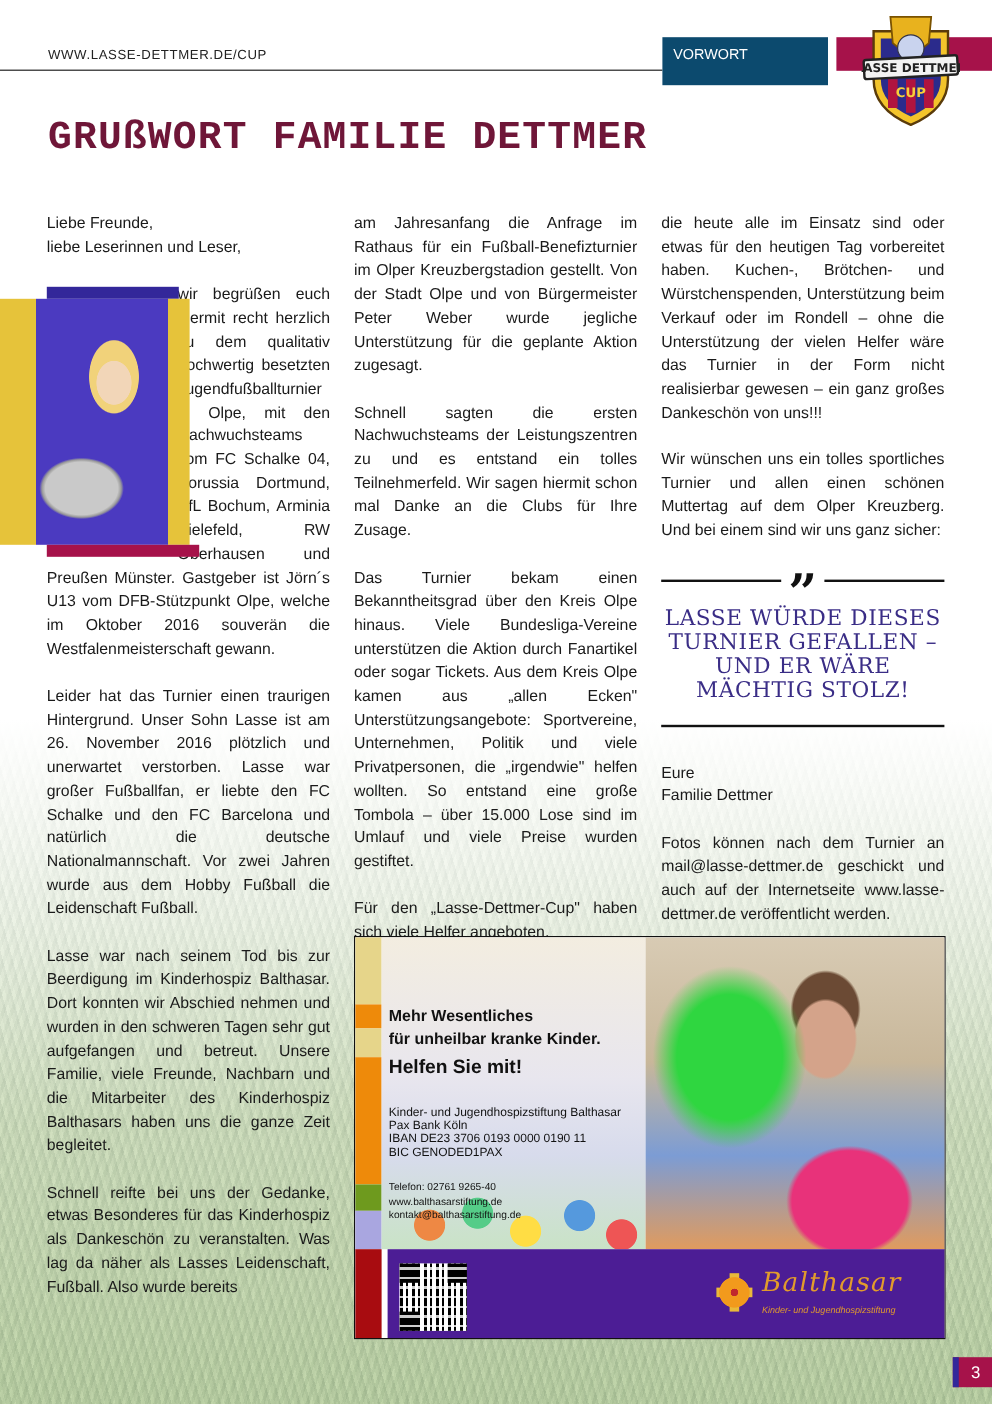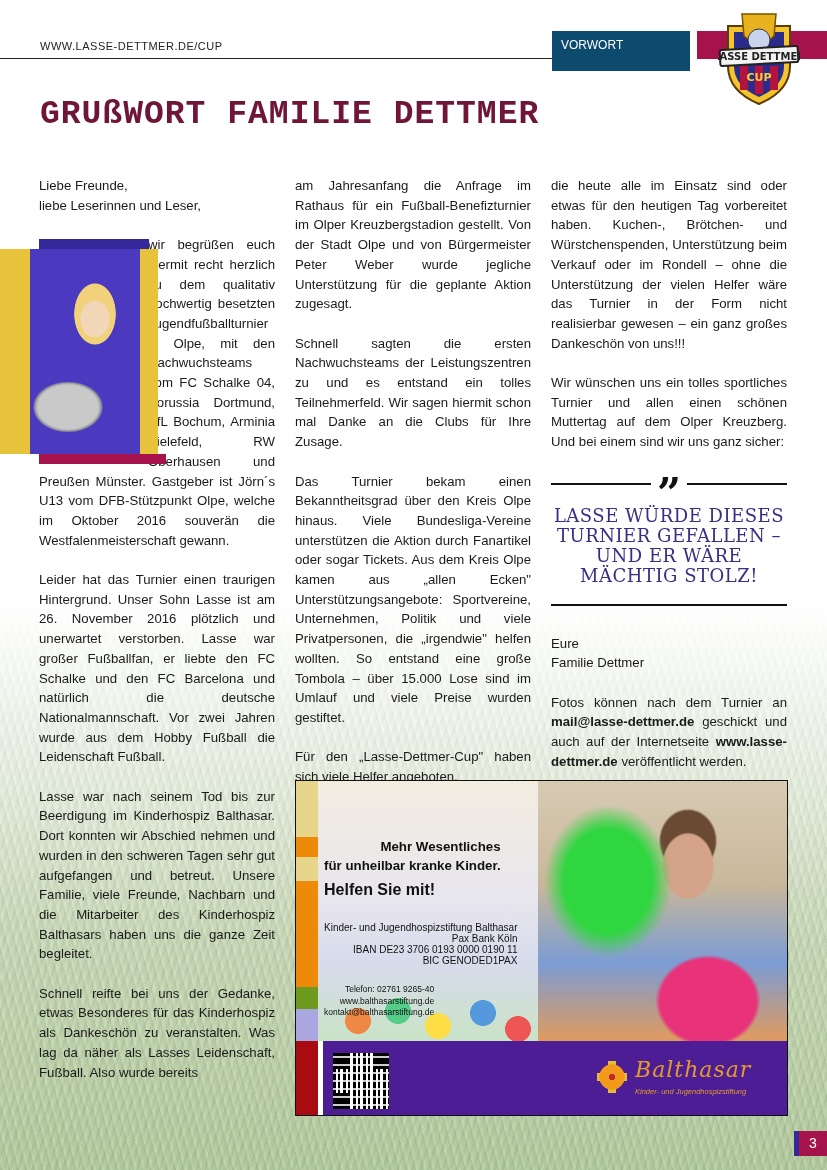--- a/index.html
+++ b/index.html
@@ -69,25 +69,25 @@
   .quote-block { text-align:center; margin:6px 0 18px; }
   .quote-rule-row { display:flex; align-items:center; gap:6px; height:24px; }
   .quote-rule { flex:1; height:2px; background:#111; }
   .quote-mark { font-family:"DejaVu Serif", serif; font-weight:bold; font-size:42px; line-height:24px; height:24px; color:#111; padding-top:10px; }
   .quote-text {
     font-family:"DejaVu Serif", serif; color:#3a2d86; font-size:18px; line-height:20px;
     letter-spacing:0.5px; margin:10px 0 18px; text-align:center;
   }
   .quote-rule-bottom { height:2px; background:#111; }
   .sign { text-align:left; margin-top:28px; }
-  b.link { font-weight:bold; }
+  b.link { font-weight:normal; }
   
   .ad {
     position:absolute; left:295px; top:780px; width:493px; height:336px;
-    border:1px solid #111; background:#fff; overflow:hidden; z-index:2;text-align:right;
+    border:1px solid #111; background:#fff; overflow:hidden; z-index:2;
   }
   .ad-stripes { position:absolute; left:0; top:0; width:22px; height:100%; }
   .ad-stripes div { width:22px; }
   .ad-left {
     position:absolute; left:22px; top:0; width:220px; height:260px;
     background:
       radial-gradient(circle 14px at 40px 240px, #e84 0 90%, transparent 95%),
       radial-gradient(circle 14px at 80px 230px, #5c8 0 90%, transparent 95%),
       radial-gradient(circle 14px at 120px 245px, #fd4 0 90%, transparent 95%),
       radial-gradient(circle 14px at 165px 232px, #59d 0 90%, transparent 95%),

